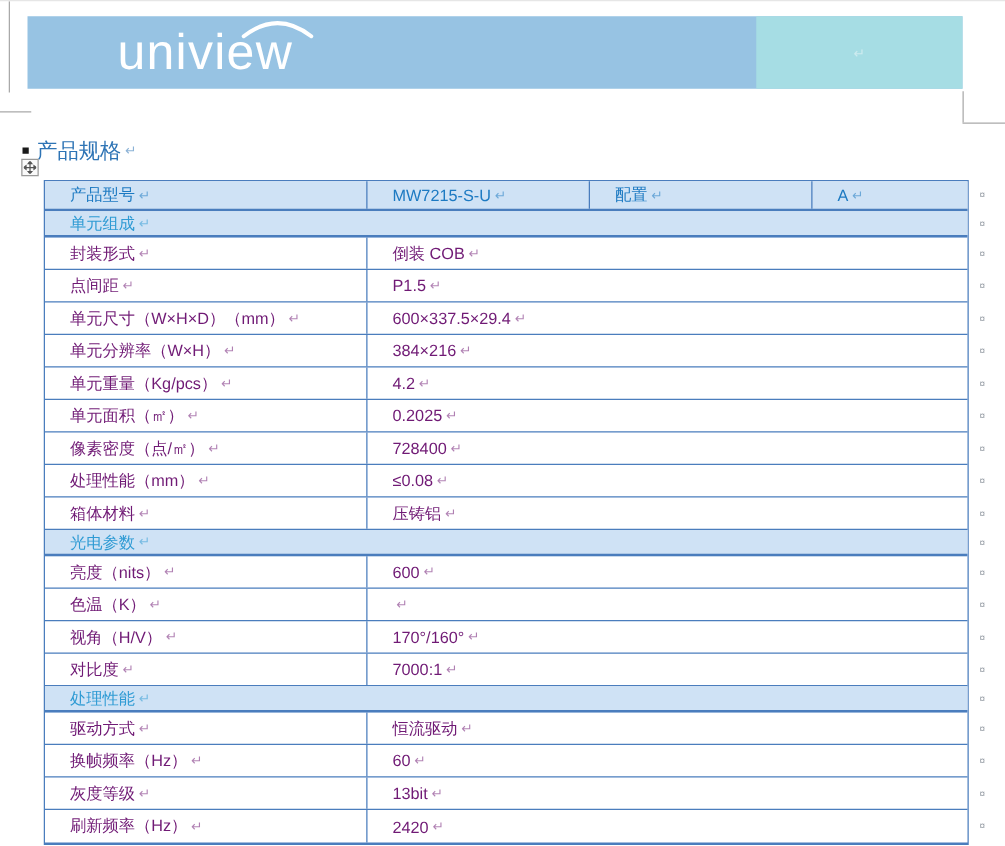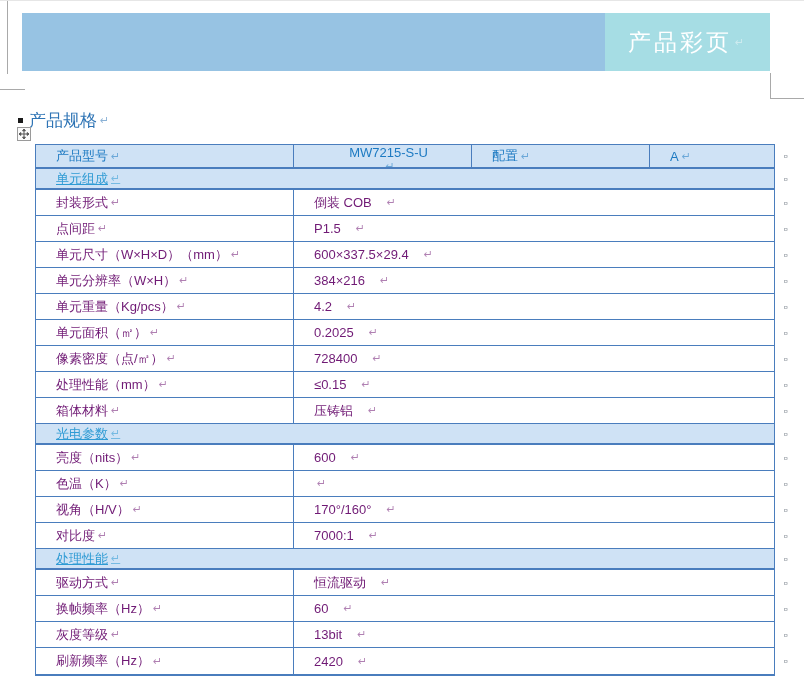--- a/index.html
+++ b/index.html
@@ -37,43 +37,48 @@
   .tr:last-child{border-bottom:none;text-align:right;}
   .tr.data{height:26px;}
   .tr.head{height:24px;background:var(--row-fill,#cfe2f5);color:var(--head-text,#1d7ac2);
         border-bottom-width:2px;}
   .tr.section{height:21px;background:var(--row-fill,#cfe2f5);color:var(--section-text,#2f9bd4);
         border-bottom-width:2px;}
   .td{box-sizing:border-box;padding:0 8px;display:flex;align-items:center;font-size:13px;
         overflow:hidden;white-space:nowrap;margin-left:12px;}
   .tr.data .td{color:#701a75;}
   .c1{width:246px;border-right:1px solid var(--border-blue,#4a7dbd);}
-  .c2{flex:1;gap:12px;}
-  .cfull{flex:1;text-decoration:underline;}
+  .c2{flex:1;}
+  .cfull{flex:1;}
   .h1{width:246px;border-right:1px solid var(--border-blue,#4a7dbd);}
-  .h2{width:166px;border-right:1px solid var(--border-blue,#4a7dbd);flex-direction:column;}
+  .h2{width:166px;border-right:1px solid var(--border-blue,#4a7dbd);}
   .h3{width:166px;border-right:1px solid var(--border-blue,#4a7dbd);}
   .h4{flex:1;}
   .pil{font-size:11px;opacity:.55;margin-left:3px;}
   .rowend{position:absolute;right:-14px;top:50%;transform:translateY(-50%);
         font-size:8px;color:#939aa2;}
 </style>
 </head>
 <body>
 
 <div class="page">
 
   <div class="crop v" style="left:7px;top:0;height:73px;"></div>
   <div class="crop h" style="left:0;top:88px;width:25px;"></div>
   <div class="crop v" style="left:770px;top:72px;height:25px;"></div>
   <div class="crop h" style="left:770px;top:97px;width:34px;"></div>
 
   <div class="banner">
+    <div class="logo">
+      <span>uniview</span>
+      <svg class="logo-arc" width="62" height="20" viewBox="0 0 62 20">
+        <path d="M4 17 Q31 -4 58 17" fill="none" stroke="#ffffff" stroke-width="3.2" stroke-linecap="round"></path>
+      </svg>
+    </div>
     <div class="banner-tag">
-      <span>产品彩页</span>
       <span class="pil">↵</span>
     </div>
   </div>
 
   <div class="heading">
     <span class="bullet"></span>
     <span>产品规格</span>
     <span class="pil">↵</span>
   </div>
 
@@ -203,21 +208,21 @@
         </div>
       <span class="rowend">¤</span>
     </div>
 
     <div class="tr data">
       <div class="td c1">
           <span>处理性能（mm）</span>
           <span class="pil">↵</span>
         </div>
       <div class="td c2">
-          <span>≤0.15</span>
+          <span>≤0.08</span>
           <span class="pil">↵</span>
         </div>
       <span class="rowend">¤</span>
     </div>
 
     <div class="tr data">
       <div class="td c1">
           <span>箱体材料</span>
           <span class="pil">↵</span>
         </div>

